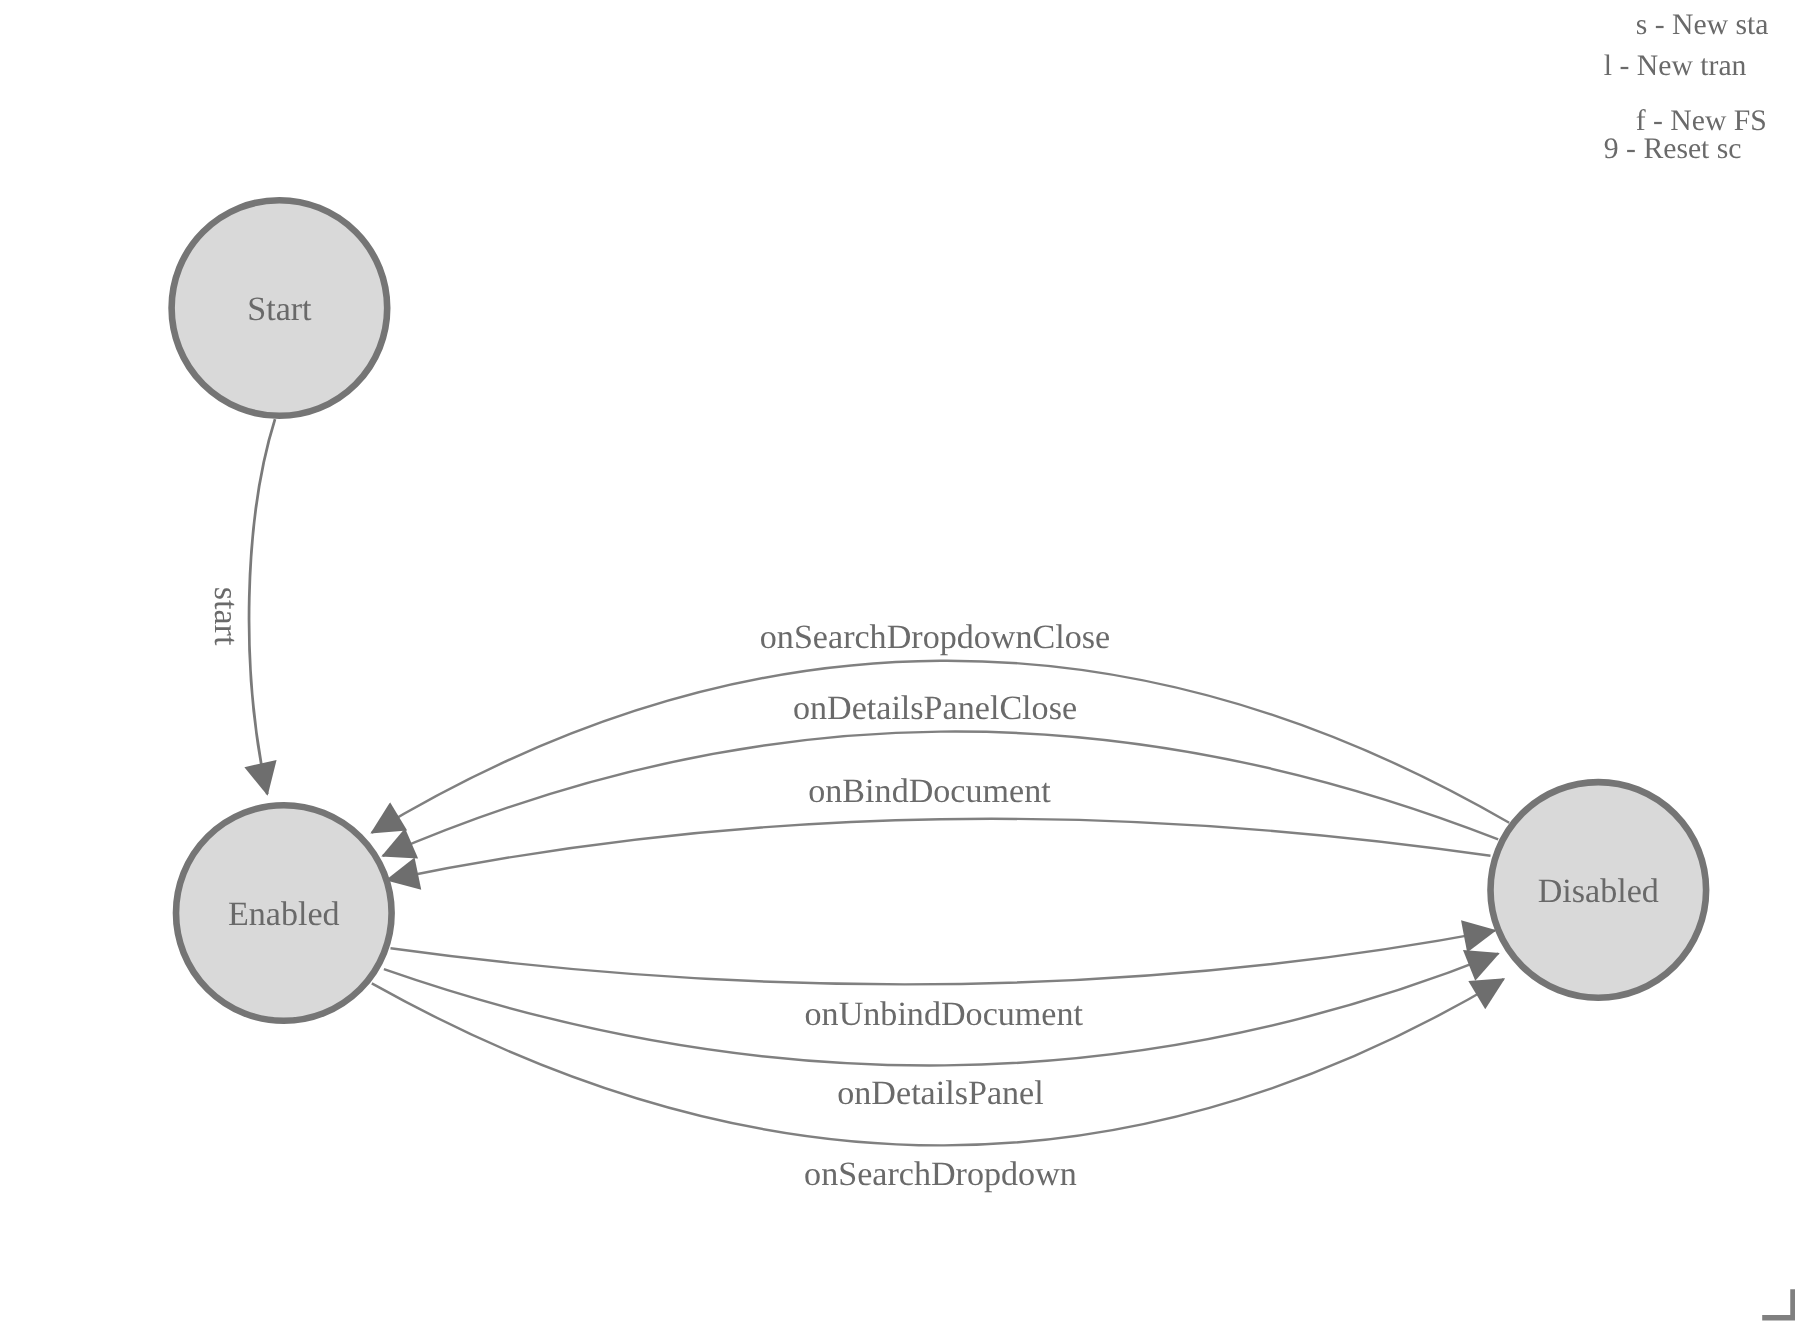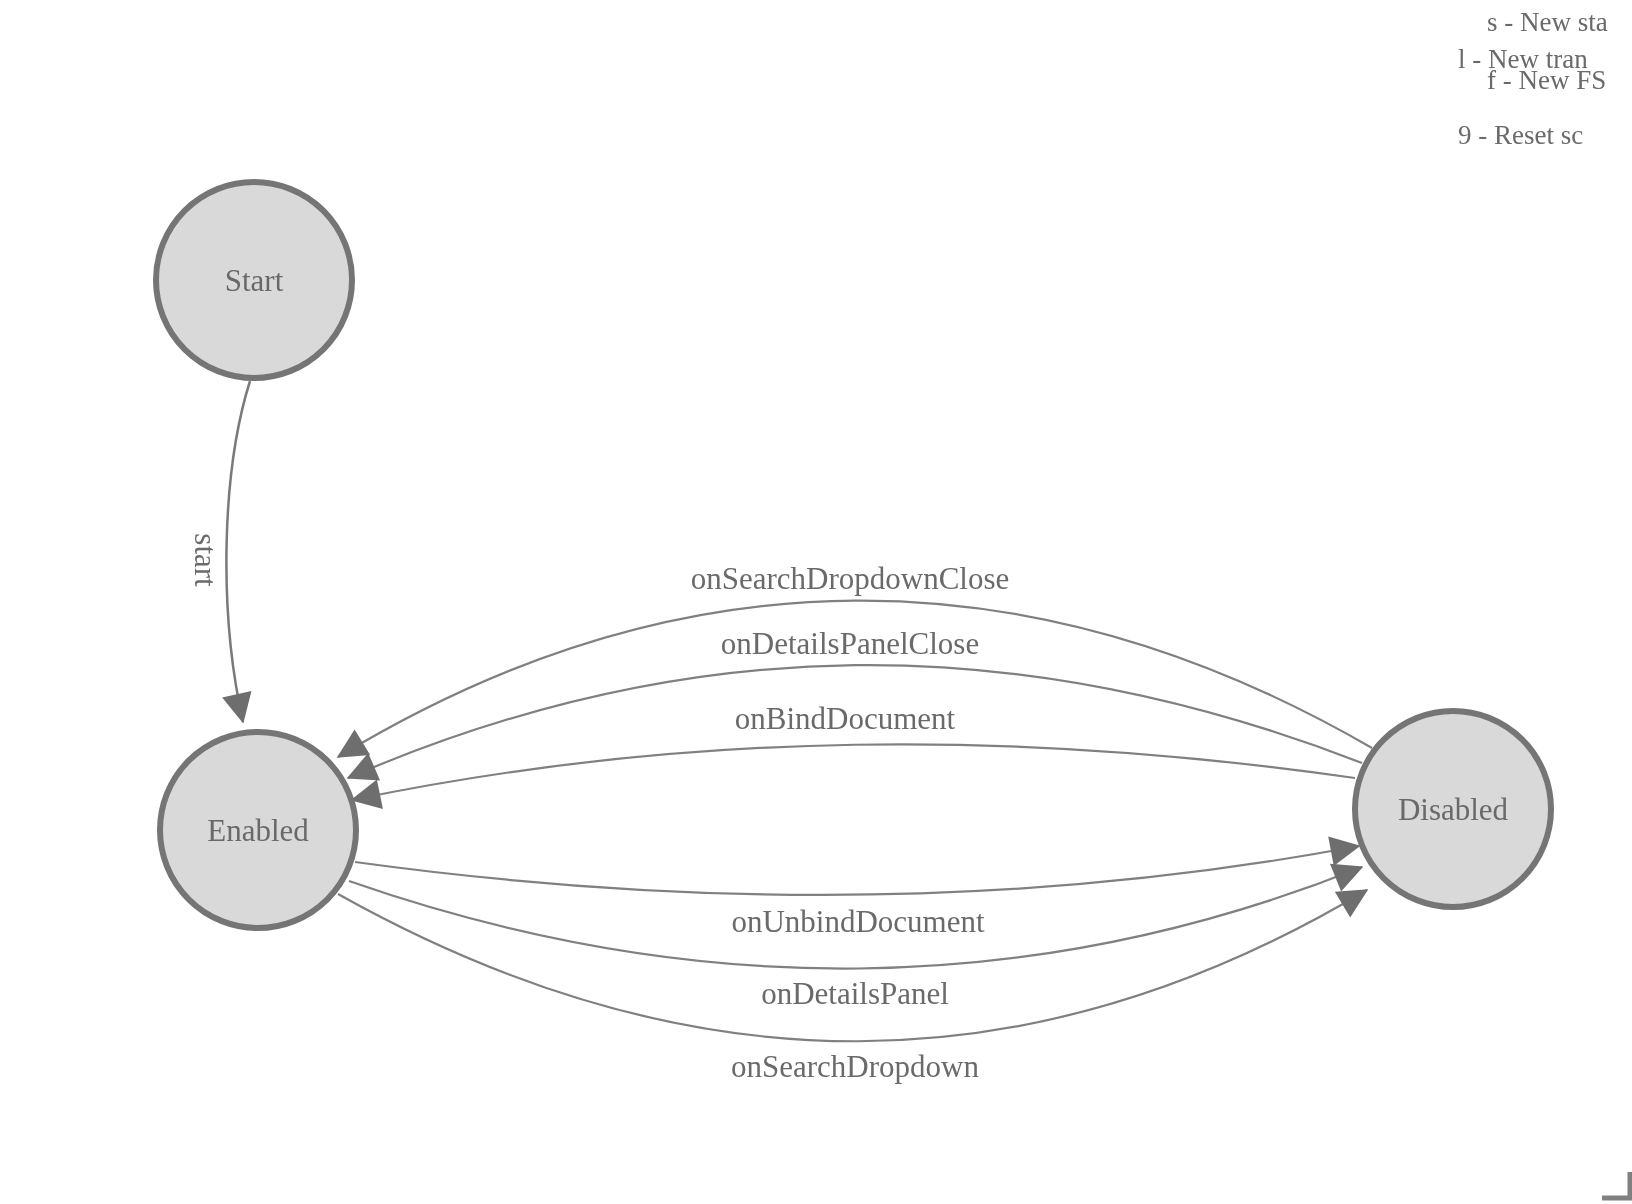--- a/index.html
+++ b/index.html
@@ -58,21 +58,21 @@
   .legend-line {
     position: absolute;
     white-space: nowrap;
     font-size: 27px;
     line-height: 38px;
     color: #6a6a6a;
     font-family: "Liberation Serif", "DejaVu Serif", serif;
   }
   .legend-line.l1 { left: 1487px; top: 0px; }
   .legend-line.l2 { left: 1458px; top: 37px; }
-  .legend-line.l3 { left: 1487px; top: 58px; }
+  .legend-line.l3 { left: 1487px; top: 87px; }
   .legend-line.l4 { left: 1458px; top: 113px; }
   .corner-deco {
     fill: none;
     stroke: #808080;
     stroke-width: 5;
   }
 </style>
 </head>
 <body>
 

